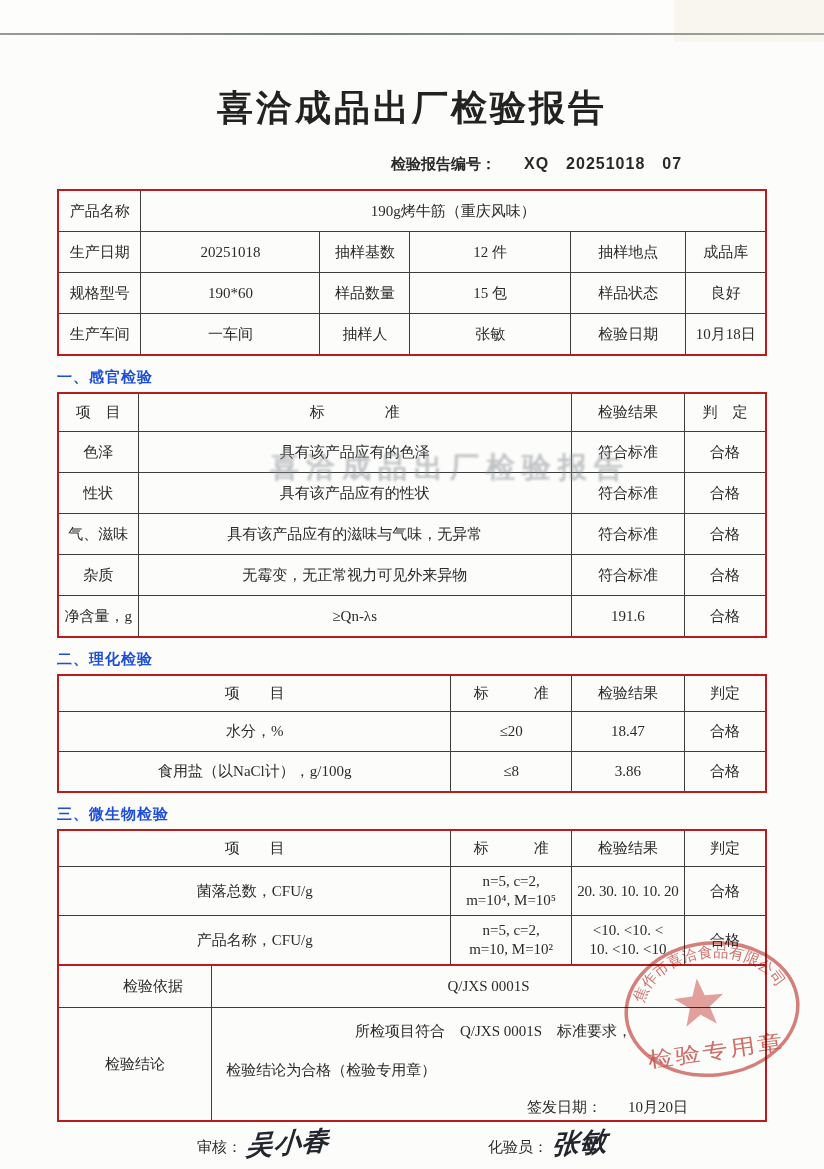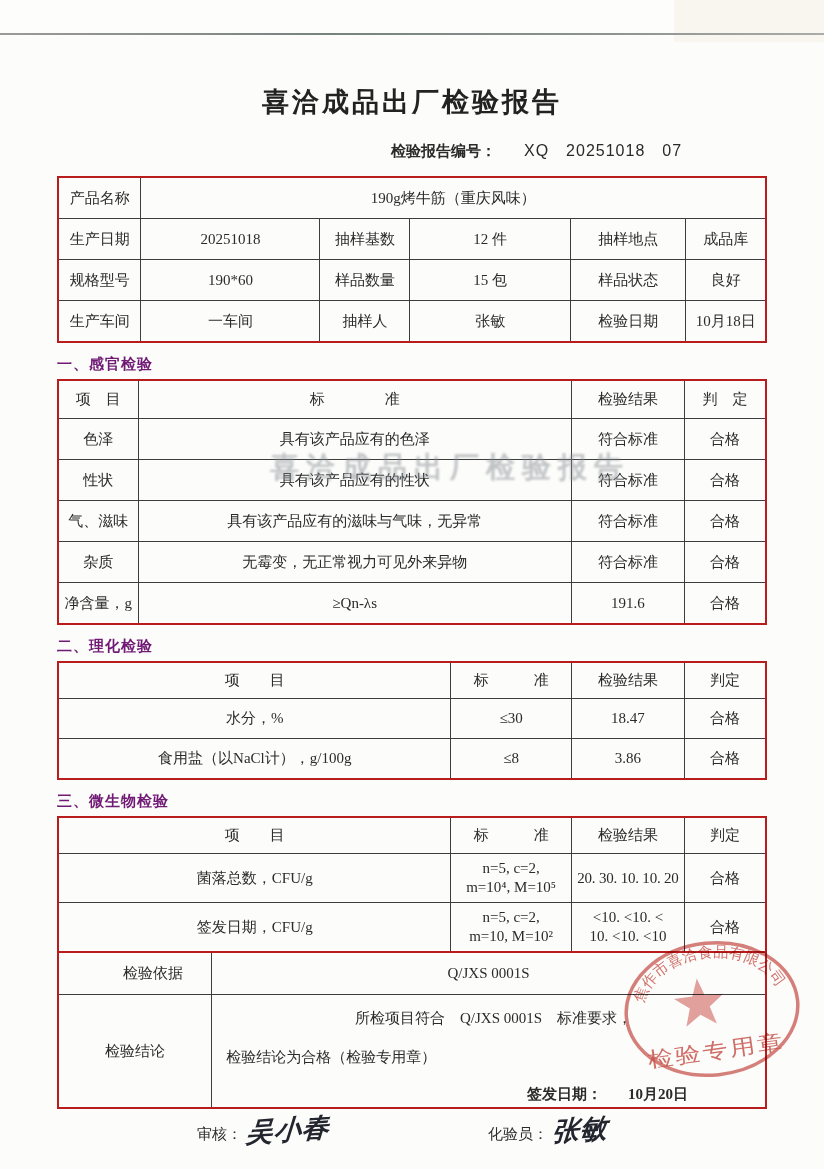--- a/index.html
+++ b/index.html
@@ -13,58 +13,58 @@
     color:#2b2b2b;
   }
   .scan-strip{position:absolute;top:0;left:0;width:824px;height:33px;background:#fdfdfc;}
   .corner-tint{position:absolute;top:0;right:0;width:150px;height:42px;background:#f5f1e6;opacity:.55;}
   .scan-line{position:absolute;top:33px;left:0;width:824px;height:2px;
     background:linear-gradient(90deg,#9a9a9a,#77827f 40%,#8d9492 75%,#a9aca9);}
   .content{padding:0 57px;position:relative;}
   .title{
     margin:0;padding-top:84px;text-align:center;
     font-family:"Liberation Sans","DejaVu Sans",sans-serif;
-    font-size:27px;font-weight:700;letter-spacing:3px;color:#222;
+    font-size:36px;font-weight:700;letter-spacing:3px;color:#222;
   }
   .report-no-row{
     margin-top:21px;padding-left:334px;
     font-family:"Liberation Sans","DejaVu Sans",sans-serif;
     font-size:15px;font-weight:700;color:#2a2a2a;
   }
-  .report-no-row .rn-value{font-weight:400;font-size:16px;margin-left:28px;letter-spacing:1px;}
+  .report-no-row .rn-value{font-weight:700;font-size:16px;margin-left:28px;letter-spacing:1px;}
 
   table.t{border-collapse:collapse;width:710px;table-layout:fixed;
     border:2px solid #b91c1c;}
   table.t td,table.t th{
     border:1px solid #3d3d3d;
     font-size:15px;font-weight:400;
     text-align:center;vertical-align:middle;
     padding:2px 4px;overflow:hidden;
   }
   .t1{margin-top:14px;}
   .t1 td{height:36px;}
   .sec{
     margin:12px 0 5px 0;
     font-family:"Liberation Sans","DejaVu Sans",sans-serif;
-    font-size:15px;font-weight:700;color:#701a75;letter-spacing:1px;
+    font-size:15px;font-weight:700;color:#1d4ed8;letter-spacing:1px;
   }
   .t2 th{height:33px;}
   .t2 td{height:36px;}
   .t3 th,.t4 th{height:31px;}
   .t3 td{height:35px;}
   .t4 td{height:44px;}
   td.left{text-align:left;padding-left:8px;}
   td.pre{white-space:pre-line;line-height:1.3;font-size:14px;}
   td.nowrap{white-space:nowrap;font-size:14px;letter-spacing:-0.2px;padding:2px 1px;}
   .t5{margin-top:-2px;}
   .t5 td.lbl{height:37px;padding-left:40px;}
   .concl-cell{height:108px;text-align:left;vertical-align:top;}
   .cl1{margin:10px 0 0 10px;}
   .cl2{margin:20px 0 0 10px;display:flex;justify-content:flex-start;padding-right:52px;}
-  .cl3{margin:18px 0 0 238px;font-weight:bold;}
+  .cl3{margin:18px 0 0 238px;}
   .cl3 .date{margin-left:26px;}
   .footer-row{
     margin-top:13px;padding-left:140px;display:flex;gap:158px;
     font-size:15px;align-items:flex-start;
   }
   .sig{
     display:inline-block;margin-left:4px;margin-top:-10px;
     font-size:27px;font-style:italic;font-weight:600;color:#23262e;
     transform:rotate(-4deg) skewX(-8deg);
     letter-spacing:1px;
@@ -196,21 +196,21 @@
       </colgroup>
       <tbody>
           <tr>
         <th>项　　目</th>
         <th>标　　　准</th>
         <th>检验结果</th>
         <th>判定</th>
       </tr>
       <tr>
         <td class="left">水分，%</td>
-        <td>≤30</td>
+        <td>≤20</td>
         <td>18.47</td>
         <td>合格</td>
       </tr>
       <tr>
         <td class="left">食用盐（以NaCl计），g/100g</td>
         <td>≤8</td>
         <td>3.86</td>
         <td>合格</td>
       </tr>
     </tbody>
@@ -232,21 +232,21 @@
         <th>判定</th>
       </tr>
       <tr>
         <td class="left">菌落总数，CFU/g</td>
         <td class="pre">n=5, c=2,
 m=10⁴, M=10⁵</td>
         <td class="nowrap">20. 30. 10. 10. 20</td>
         <td>合格</td>
       </tr>
       <tr>
-        <td class="left">签发日期，CFU/g</td>
+        <td class="left">产品名称，CFU/g</td>
         <td class="pre">n=5, c=2,
 m=10, M=10²</td>
         <td class="pre">&lt;10. &lt;10. &lt;
 10. &lt;10. &lt;10</td>
         <td>合格</td>
       </tr>
     </tbody>
       </table>
 
     <table class="t t5">

